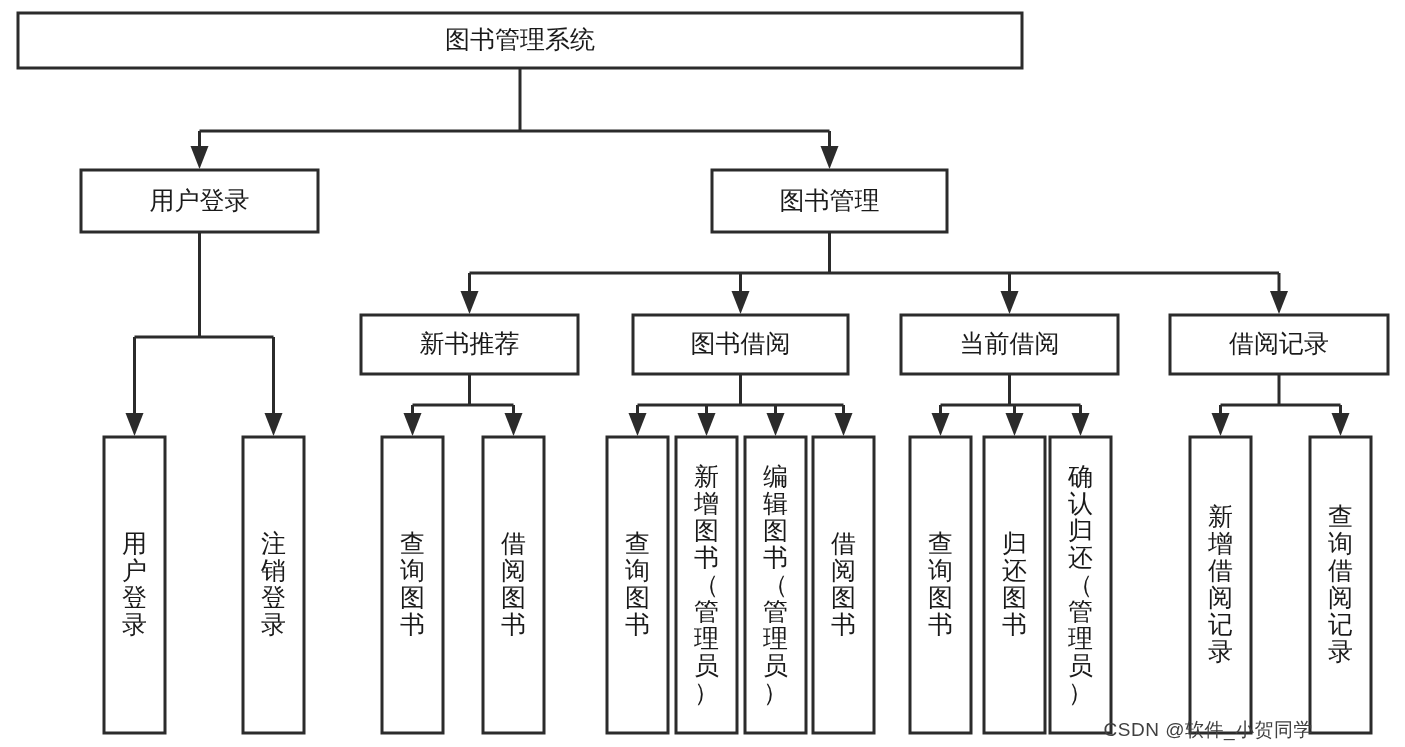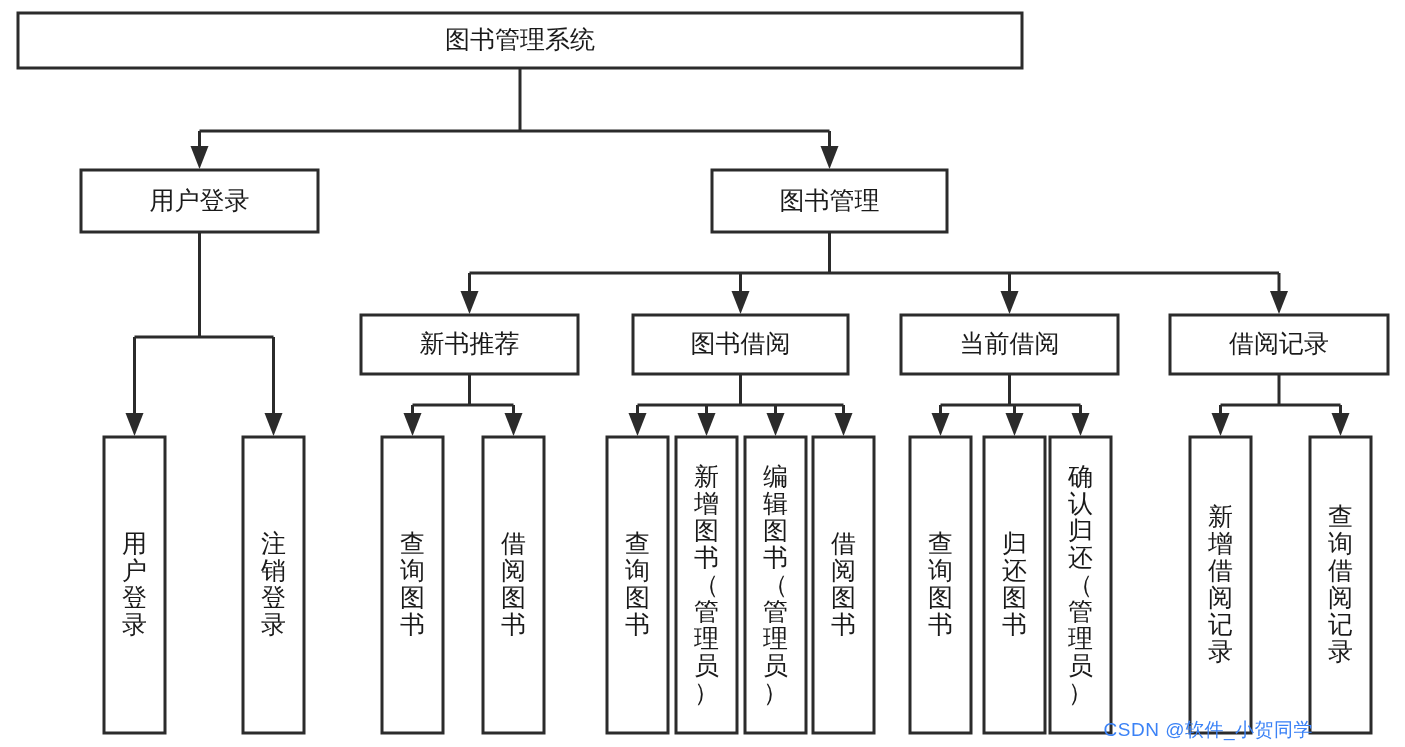--- a/index.html
+++ b/index.html
@@ -53,21 +53,21 @@
     font-size: 25px;
     fill: #1a1a1a;
     text-anchor: middle;
   }
   .watermark {
     position: absolute;
     right: 8px;
     bottom: 4px;
     font-family: "Liberation Sans", "DejaVu Sans", sans-serif;
     font-size: 19px;
-    color: #3b82f6;
+    color: #404040;
     letter-spacing: 0.5px;
     white-space: nowrap;
     user-select: none;
   }
 </style>
 </head>
 <body>
 
 <div id="diagram-root">
   <svg class="flow" viewBox="0 0 1405 747" xmlns="http://www.w3.org/2000/svg">

